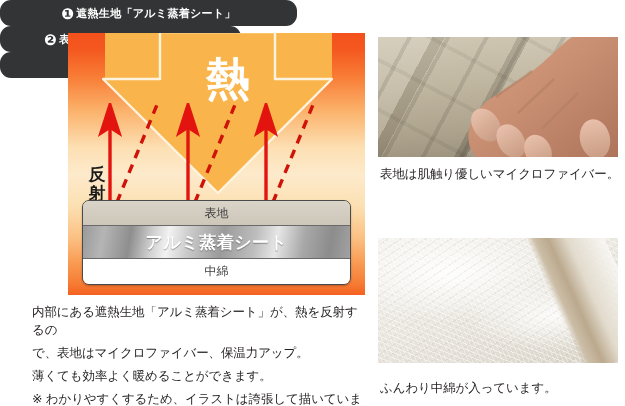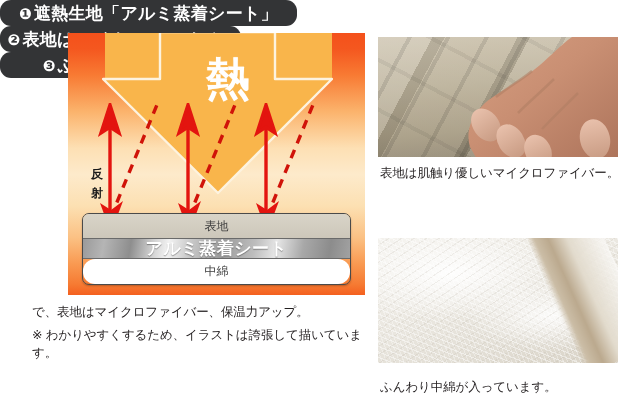--- a/index.html
+++ b/index.html
@@ -12,21 +12,21 @@
 
   
   .pill{
     background:#333436;color:#ffffff;border-radius:11px;
     display:flex;align-items:center;justify-content:center;
     font-weight:700;letter-spacing:.3px;white-space:nowrap;
   }
   .pill .num{
     font-size:15px;line-height:1;margin-right:2px;display:inline-block;
   }
-  .pill .ttl{font-size:17px;line-height:1;}
+  .pill .ttl{font-size:11px;line-height:1;}
 
   
   #illus-panel{left:68px;top:33px;width:297px;height:262px;}
   #illus-stage{
     position:absolute;inset:0;
     background:linear-gradient(180deg,
         #f4511b 0%, #f4571f 6%, #f87a33 16%, #fbb36c 30%,
         #fde0b4 44%, #fdeacb 54%, #fce0b2 66%, #fbc184 78%,
         #f99a52 88%, #f67a32 96%, #f4601f 100%);
     overflow:hidden;
@@ -37,51 +37,51 @@
   }
   #heat-kanji{
     position:absolute;left:120px;top:24px;width:80px;
     text-align:center;color:#ffffff;font-weight:700;
     font-size:44px;line-height:44px;
     text-shadow:0 0 1px rgba(255,255,255,.6);
     font-family:"DejaVu Sans","Liberation Sans",sans-serif;
   }
   #reflect-label{
     position:absolute;left:20px;top:132px;width:18px;
-    color:#1a1a1a;font-weight:700;font-size:12px;line-height:19px;
+    color:#1a1a1a;font-weight:700;font-size:17px;line-height:19px;
     text-align:center;
   }
   .ray{position:absolute;}
 
   
   #layer-stack{
     position:absolute;left:14px;right:14px;bottom:10px;
     border:1.4px solid #4a4a4a;border-radius:7px;overflow:hidden;
     box-shadow:0 1px 2px rgba(0,0,0,.25);
   }
   .layer{
     display:flex;align-items:center;justify-content:center;
     box-sizing:border-box;
   }
   #layer-omote{
     height:25px;background:linear-gradient(180deg,#d9d4c8,#cdc7ba);
     color:#3d3d3d;font-size:12px;border-bottom:1.2px solid #6a6a6a;
   }
   #layer-alumi{
-    height:20px;color:#ffffff;font-weight:700;font-size:17px;
+    height:33px;color:#ffffff;font-weight:700;font-size:17px;
     letter-spacing:.5px;
     border-bottom:1.2px solid #6a6a6a;
     background:linear-gradient(100deg,
       #9a9a9a 0%, #b5b5b5 8%, #8e8e8e 18%, #cfcfcf 26%, #f2f2f2 32%,
       #c9c9c9 40%, #9b9b9b 52%, #bdbdbd 64%, #e6e6e6 72%,
       #a8a8a8 82%, #8c8c8c 92%, #a2a2a2 100%);
     text-shadow:0 1px 1px rgba(0,0,0,.35);
   }
   #layer-nakawata{
-    height:25px;background:#ffffff;color:#3d3d3d;font-size:12px;border-radius:12px;
+    height:25px;background:#ffffff;color:#3d3d3d;font-size:12px;
   }
 
   
   #body-copy{
     position:absolute;left:32px;top:303px;width:330px;
   }
   #body-copy p{
     margin:0 0 5px 0;font-size:12.5px;line-height:18px;color:#231f20;
     letter-spacing:-.1px;
   }
@@ -135,21 +135,21 @@
   }
   .bt-edge{
     position:absolute;right:-10px;bottom:-14px;width:120px;height:150px;
     transform:rotate(-26deg);
     background:linear-gradient(92deg,rgba(255,255,255,0) 0 40%,#cbbda6 46%,#bba98e 56%,#e2dbcd 70%,rgba(255,255,255,.7) 100%);
     filter:blur(.4px);
   }
 
   .caption{
     position:absolute;left:380px;font-size:12.5px;line-height:16px;
-    color:#231f20;letter-spacing:-.1px;white-space:nowrap;font-family:Liberation Mono, monospace;
+    color:#231f20;letter-spacing:-.1px;white-space:nowrap;
   }
   #caption-2{top:166px;}
   #caption-3{top:380px;}
 </style>
 </head>
 <body>
 
 <div class="pill" id="pill-1" style="left:68px;top:6px;width:297px;height:26px;">
   <span class="num">❶</span>
   <span class="ttl">遮熱生地「アルミ蒸着シート」</span>
@@ -191,21 +191,23 @@
 
     <div id="layer-stack">
       <div class="layer" id="layer-omote">表地</div>
       <div class="layer" id="layer-alumi">アルミ蒸着シート</div>
       <div class="layer" id="layer-nakawata">中綿</div>
     </div>
   </div>
 </div>
 
 <div id="body-copy">
+  <p>内部にある遮熱生地「アルミ蒸着シート」が、熱を反射するの</p>
   <p>で、表地はマイクロファイバー、保温力アップ。</p>
+  <p>薄くても効率よく暖めることができます。</p>
   <p id="note-line">※ わかりやすくするため、イラストは誇張して描いています。</p>
 </div>
 
 <div class="pill" id="pill-2">
   <span class="num">❷</span>
   <span class="ttl">表地はマイクロファイバー</span>
 </div>
 
 <div class="photo" id="photo-2">
   <div class="mf-base"></div>

